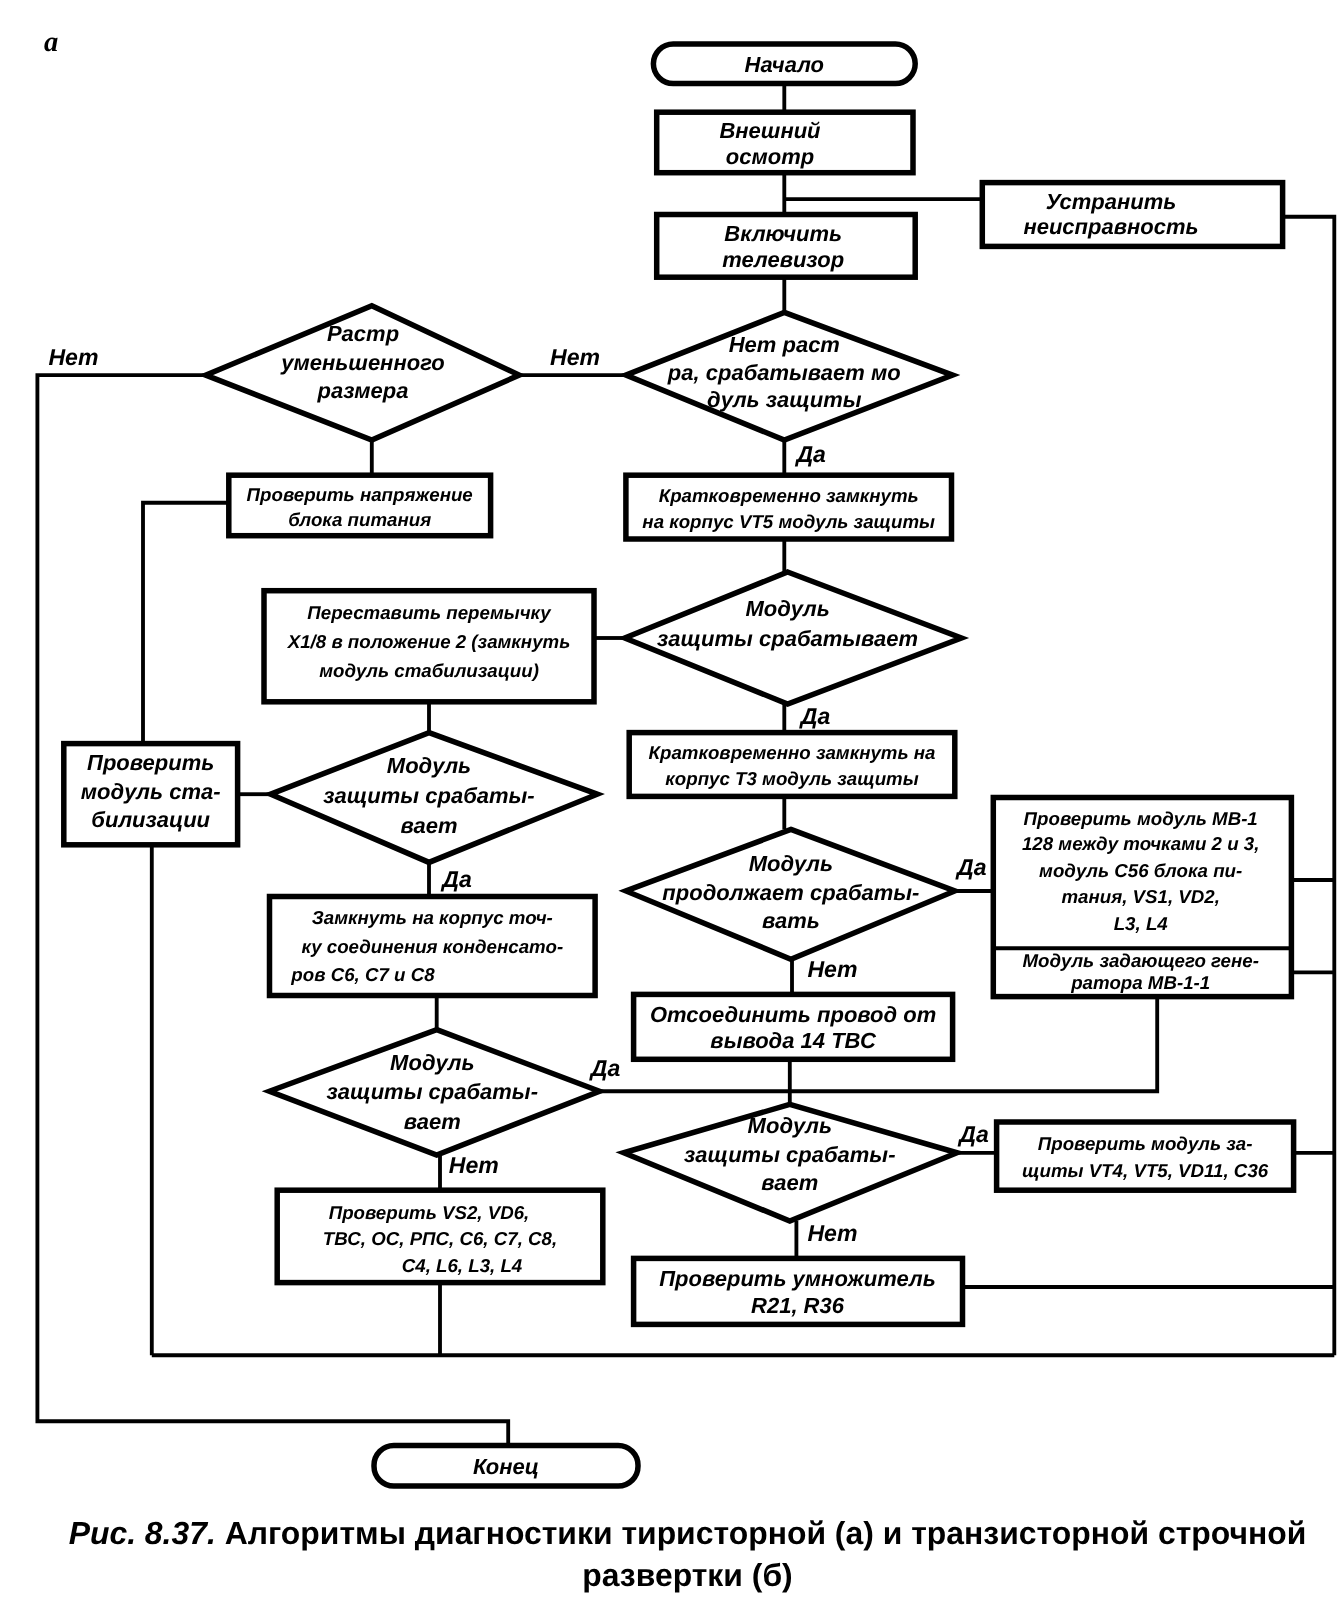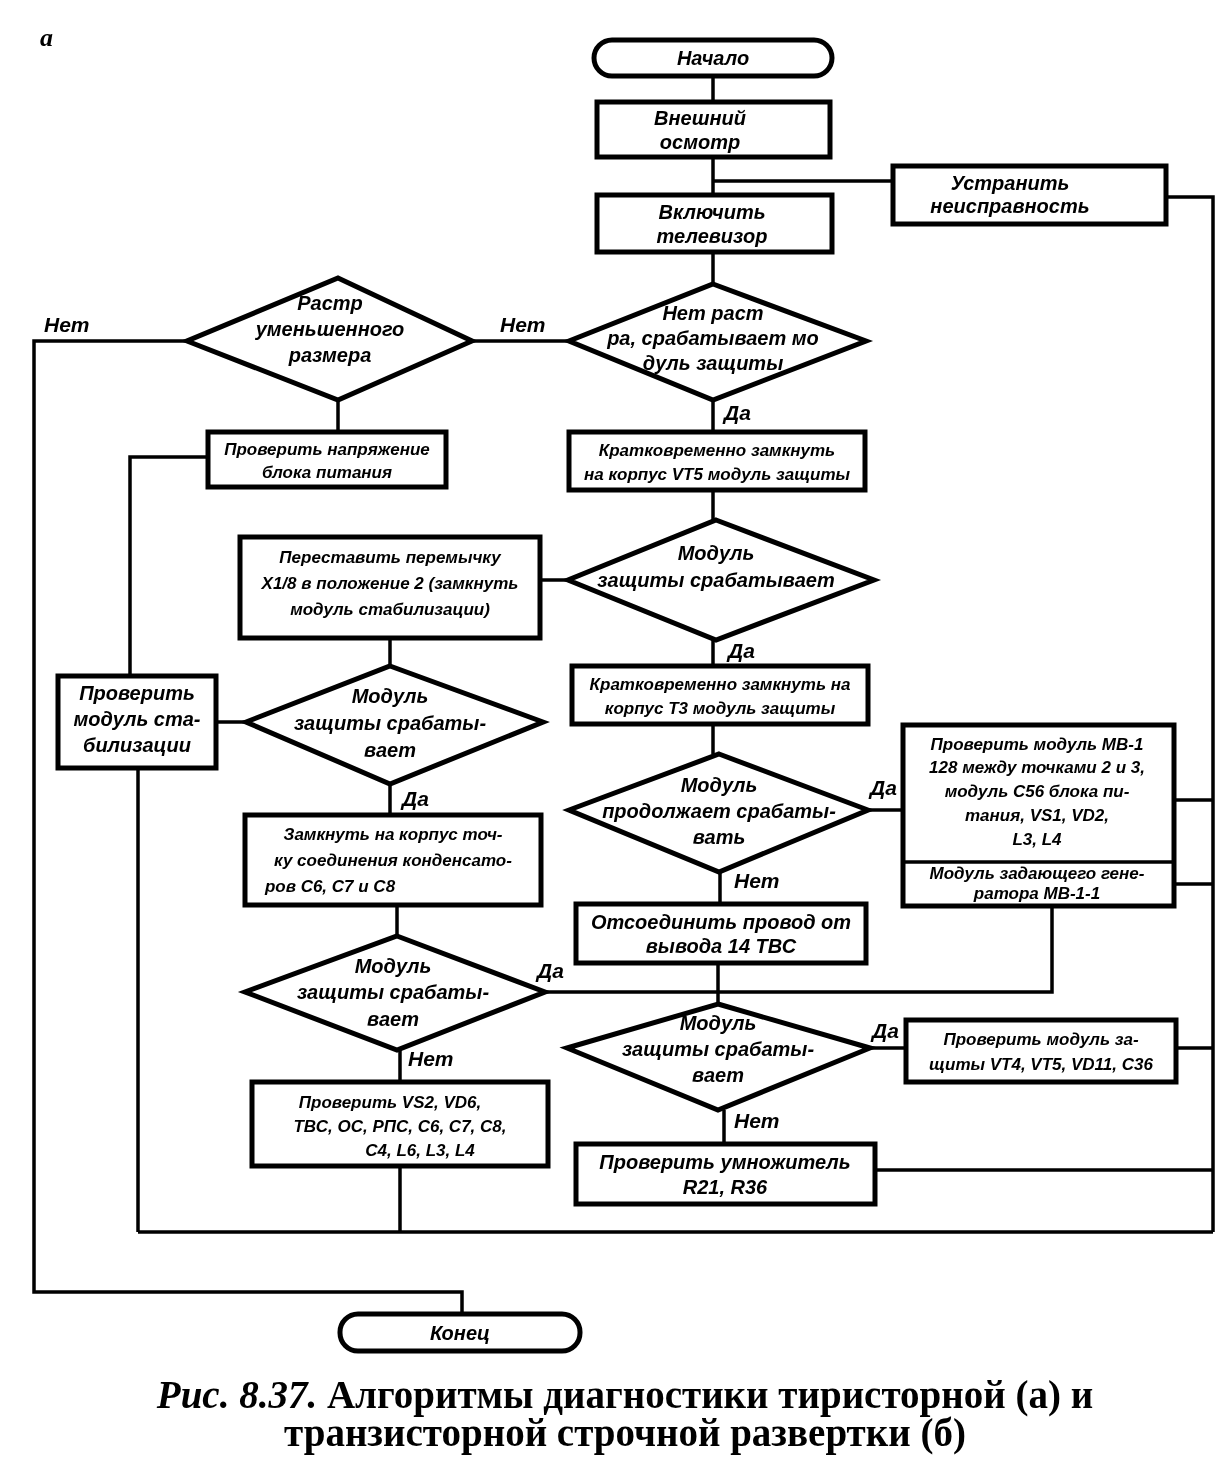--- a/index.html
+++ b/index.html
@@ -7,21 +7,21 @@
   svg#flow { position: absolute; left: 0; top: 0; }
   .shape { fill: #ffffff; stroke: #000000; stroke-width: 5; }
   .line { fill: none; stroke: #000000; stroke-width: 3.5; }
   .txt { font-family: "Liberation Sans", sans-serif; font-style: italic; font-weight: bold; fill: #000000; }
   .node-text { font-size: 20px; }
   .small-text { font-size: 17px; }
   .label { font-size: 21px; }
   .panel { font-size: 26px; font-family: "Liberation Serif", serif; }
   .caption {
     position: absolute; left: 40px; top: 1376px; width: 1170px;
-    font-family: Liberation Serif, serif; font-weight: bold; font-size: 39px;
+    font-family: Liberation Sans, sans-serif; font-weight: bold; font-size: 29px;
     text-align: center; line-height: 38px; color: #000;
   }
   .caption .fig { font-style: italic; }
 </style>
 </head>
 <body>
 
 <svg id="flow" width="1222" height="1468" viewBox="0 0 1222 1468" xmlns="http://www.w3.org/2000/svg">
 
   <text class="txt panel" x="40" y="46">а</text>

